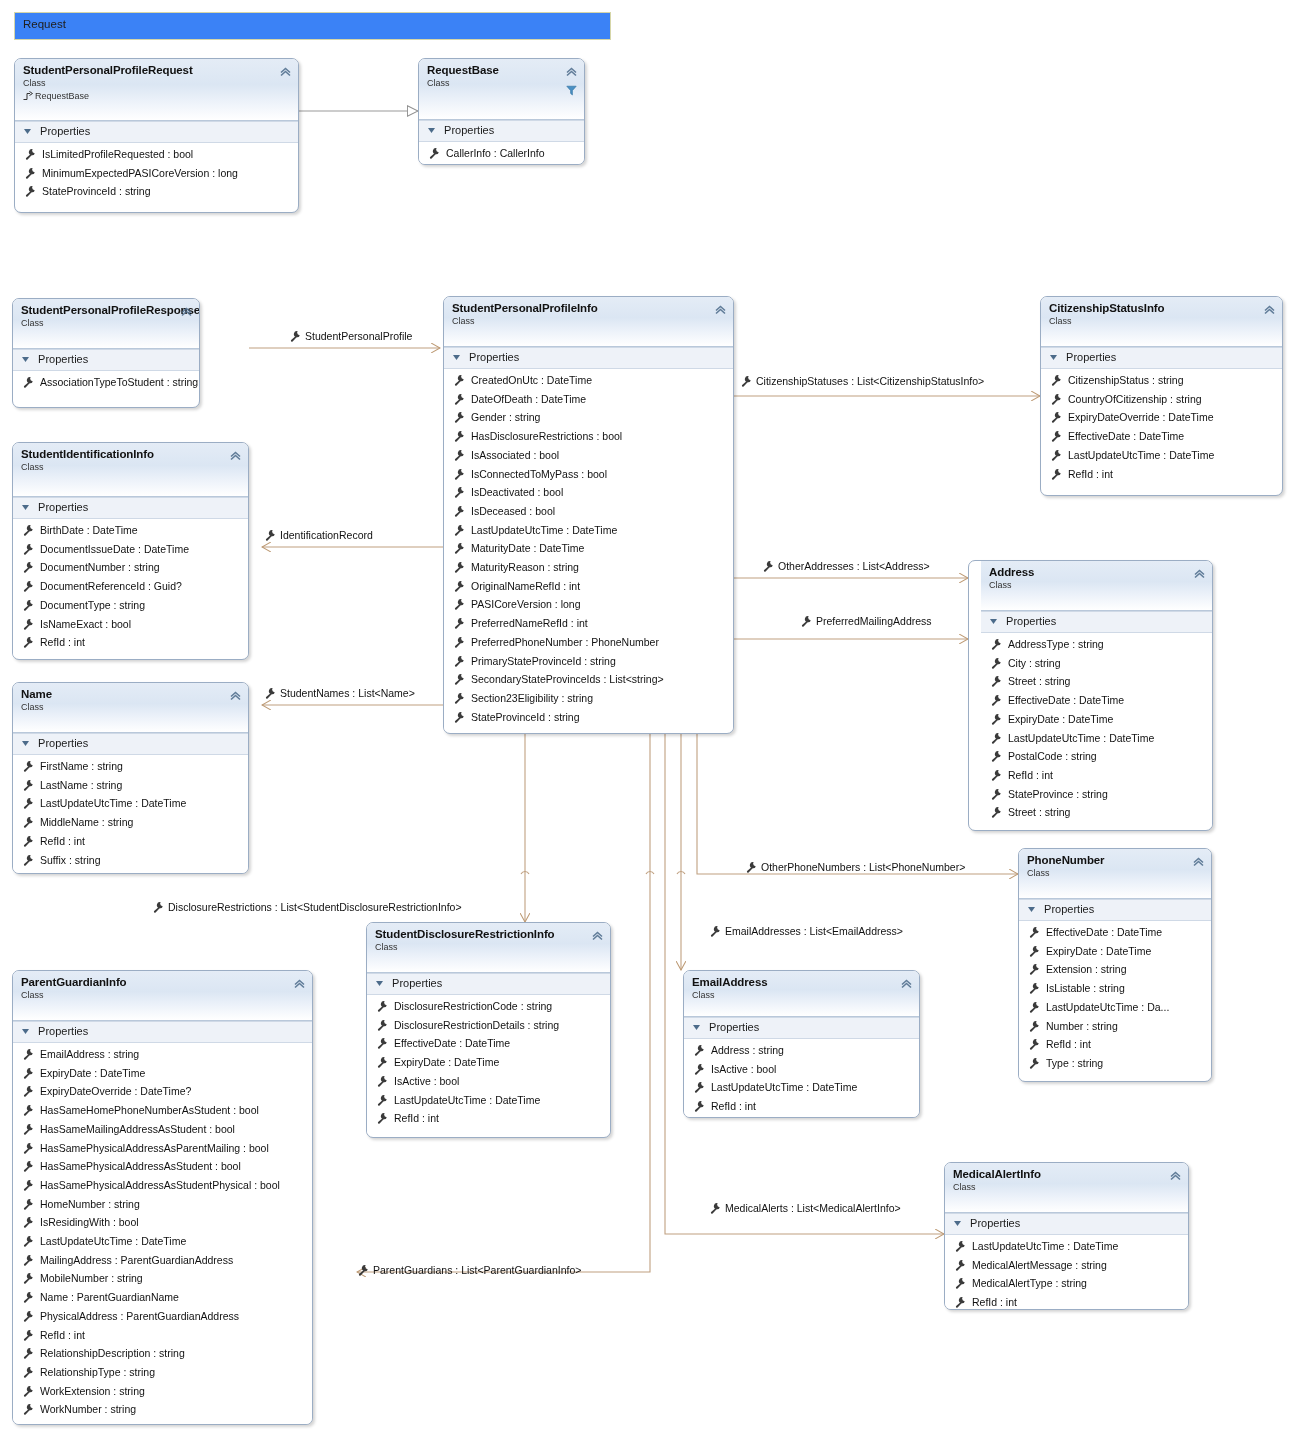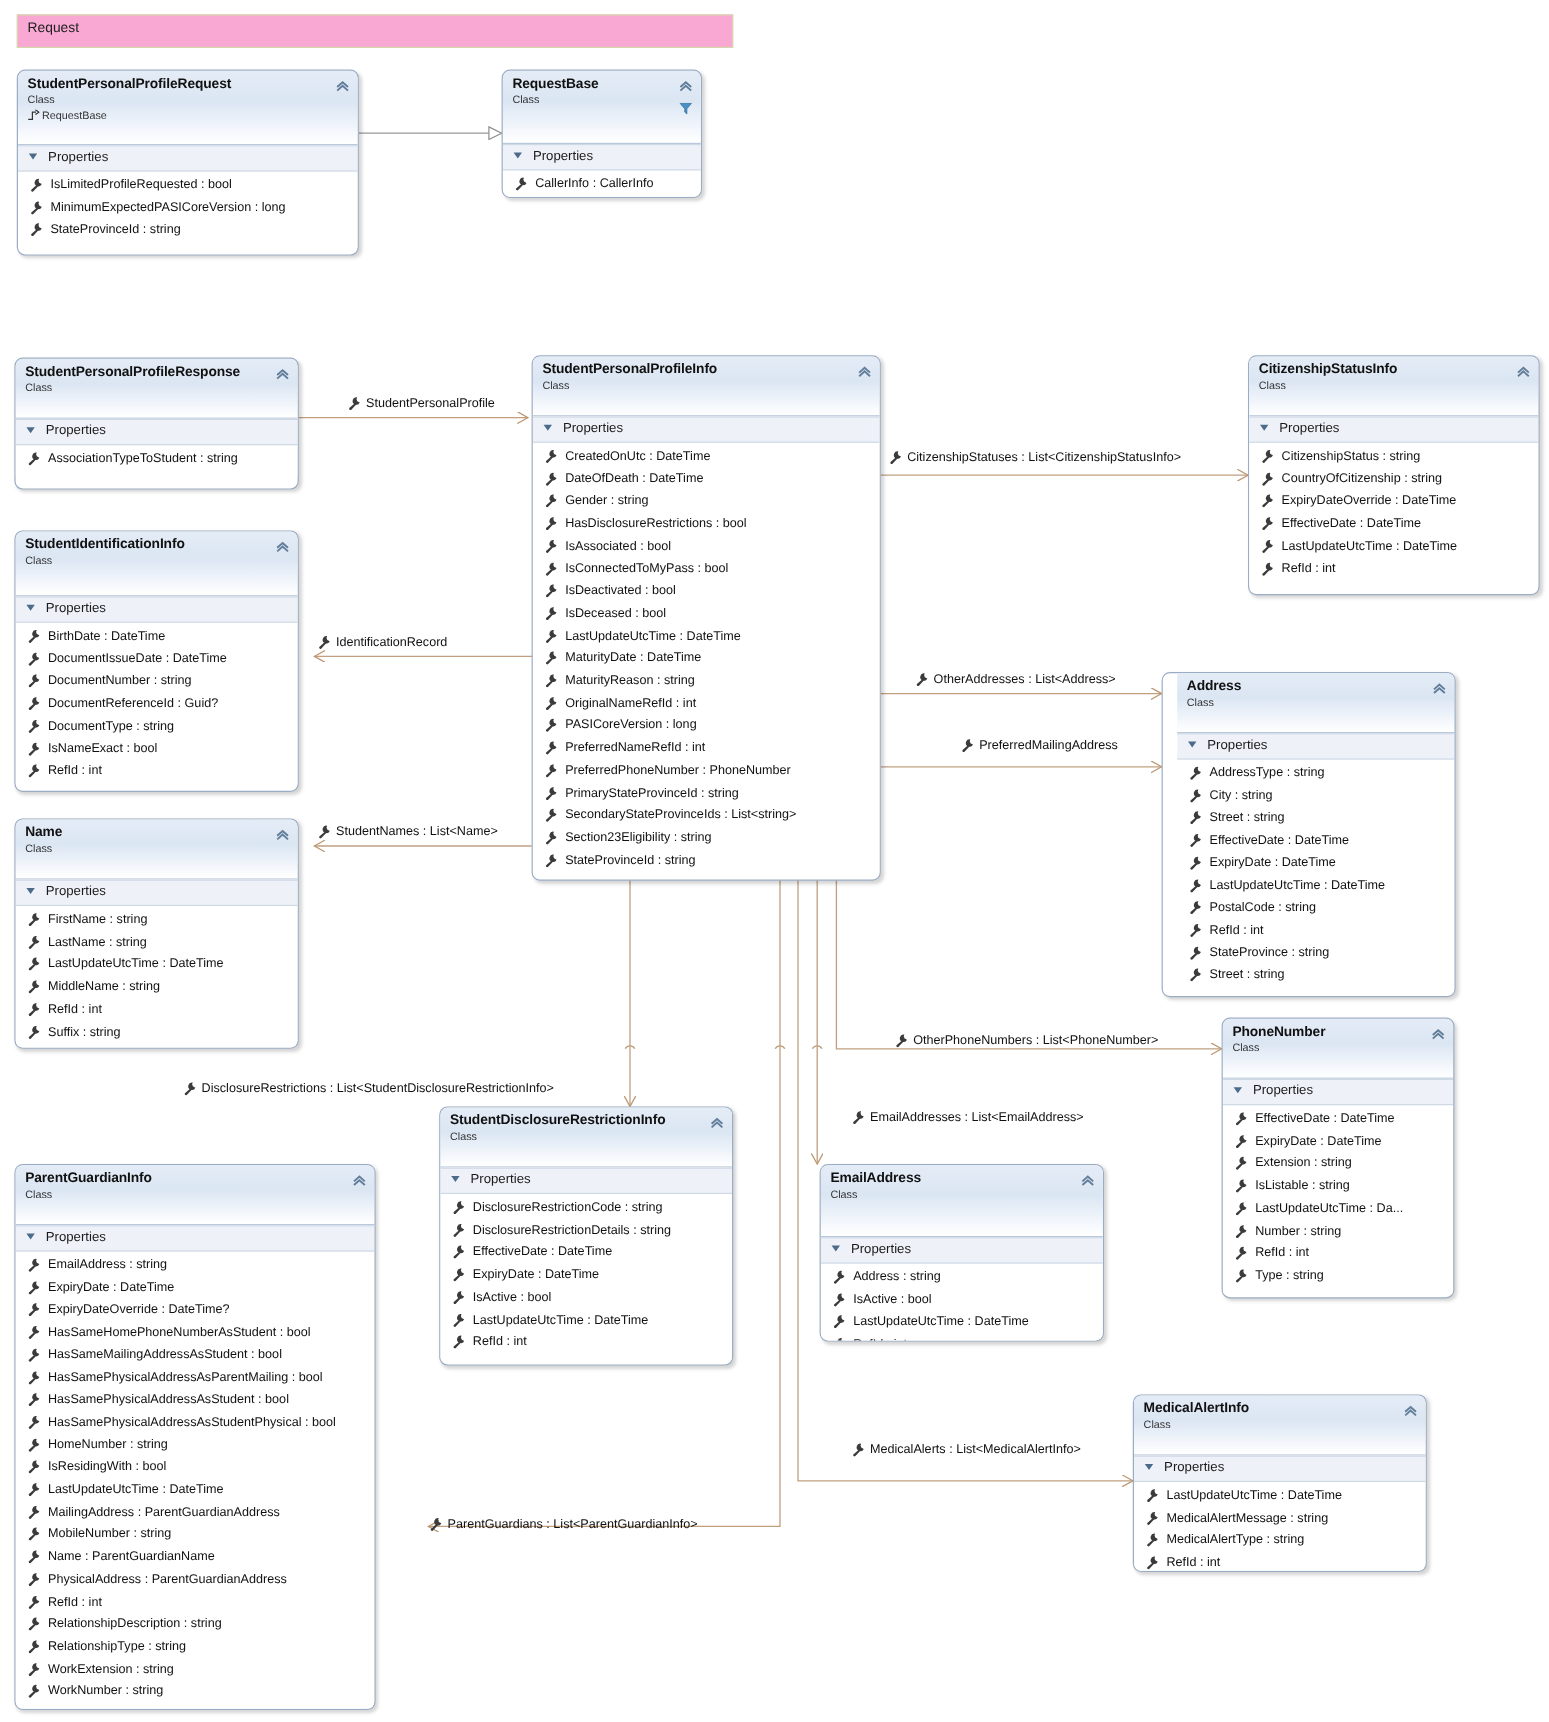--- a/index.html
+++ b/index.html
@@ -7,21 +7,21 @@
   body{
     font-family:"Liberation Sans", sans-serif;
     color:#1a1a1a;
     -webkit-font-smoothing:antialiased;
   }
   #canvas{position:relative;width:1291px;height:1435px;overflow:hidden;background:#fff;}
 
   
   .banner{
     position:absolute;
-    background:#f9a8d4;
+    background:#3b82f6;
     border:1px solid #d6d6a8;
     box-sizing:border-box;
     font-size:11.5px;
     color:#202020;
     padding:4px 8px;
     line-height:14px;
   }
 
   
   .cls{
@@ -221,21 +221,21 @@
       <span>Properties</span>
     </div>
     <div class="members">
       <div class="mem"><svg class="wr" viewBox="0 0 12 12">
             <path d="M8.6,1.1 a3.1,3.1 0 1 0 2.2,4.3 l-2.1,-1.1 -0.6,-1.7 z" fill="#3b3b3b"></path>
             <path d="M7.6,5.2 L2.1,10.1 a1.1,1.1 0 0 0 1.5,1.5 L8.6,6.3 z" fill="#3b3b3b"></path>
           </svg><span>CallerInfo : CallerInfo</span></div>
     </div>
   </div>
 
-  <div class="cls" style="left:12px;top:298px;width:237px;height:110px;">
+  <div class="cls" style="left:12px;top:298px;width:188px;height:110px;">
     <div class="cls-head" style="height:50px;">
       <div class="cls-name">StudentPersonalProfileResponse</div>
       <div class="cls-kind">Class</div>
       <svg class="chev" viewBox="0 0 13 13">
           <path d="M2,7.5 L6.5,3.5 L11,7.5" fill="none" stroke="#4c6b8a" stroke-width="1.6"></path>
           <path d="M2,10.5 L6.5,6.5 L11,10.5" fill="none" stroke="#4c6b8a" stroke-width="1.6"></path>
         </svg>
     </div>
     <div class="sec">
       <svg class="tri" viewBox="0 0 9 9">
@@ -630,21 +630,21 @@
             <path d="M7.6,5.2 L2.1,10.1 a1.1,1.1 0 0 0 1.5,1.5 L8.6,6.3 z" fill="#3b3b3b"></path>
           </svg><span>LastUpdateUtcTime : DateTime</span></div>
       <div class="mem"><svg class="wr" viewBox="0 0 12 12">
             <path d="M8.6,1.1 a3.1,3.1 0 1 0 2.2,4.3 l-2.1,-1.1 -0.6,-1.7 z" fill="#3b3b3b"></path>
             <path d="M7.6,5.2 L2.1,10.1 a1.1,1.1 0 0 0 1.5,1.5 L8.6,6.3 z" fill="#3b3b3b"></path>
           </svg><span>RefId : int</span></div>
     </div>
   </div>
 
   <div class="cls" style="left:683px;top:970px;width:237px;height:148px;">
-    <div class="cls-head" style="height:60px;">
+    <div class="cls-head" style="height:46px;">
       <div class="cls-name">EmailAddress</div>
       <div class="cls-kind">Class</div>
       <svg class="chev" viewBox="0 0 13 13">
           <path d="M2,7.5 L6.5,3.5 L11,7.5" fill="none" stroke="#4c6b8a" stroke-width="1.6"></path>
           <path d="M2,10.5 L6.5,6.5 L11,10.5" fill="none" stroke="#4c6b8a" stroke-width="1.6"></path>
         </svg>
     </div>
     <div class="sec">
       <svg class="tri" viewBox="0 0 9 9">
           <path d="M1,2 L8,2 L4.5,7 z" fill="#4c6b8a"></path>

